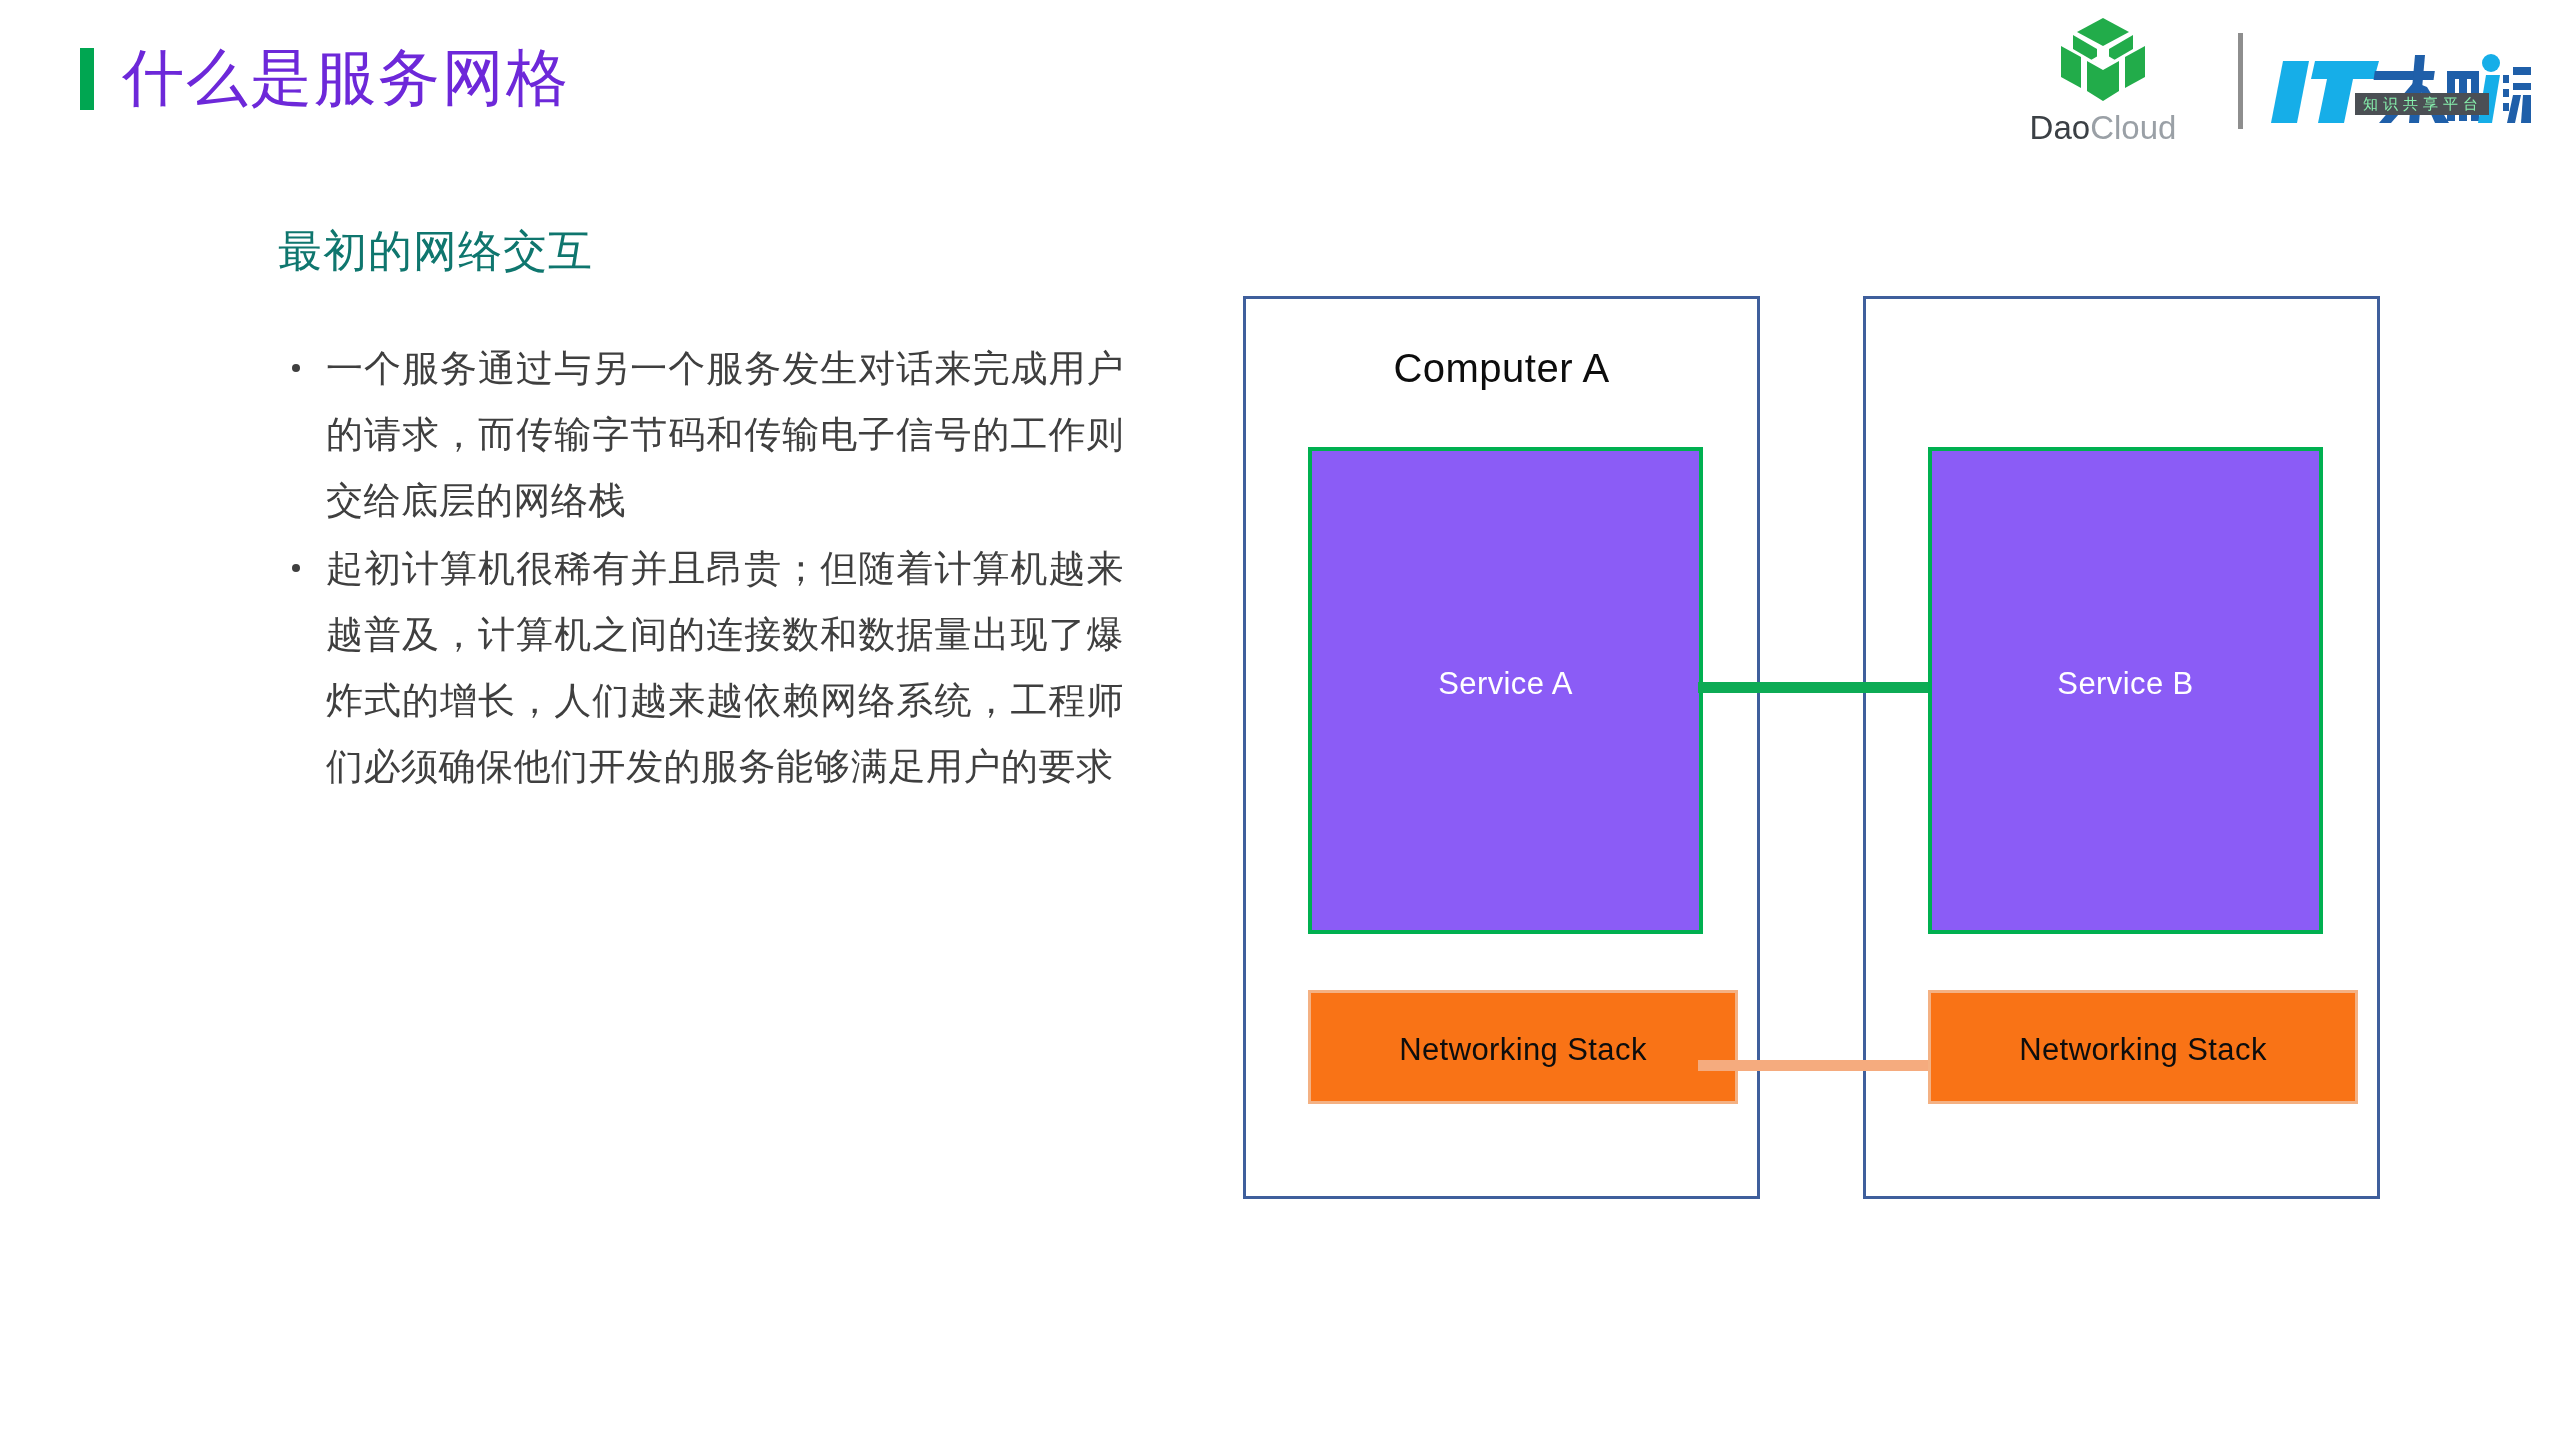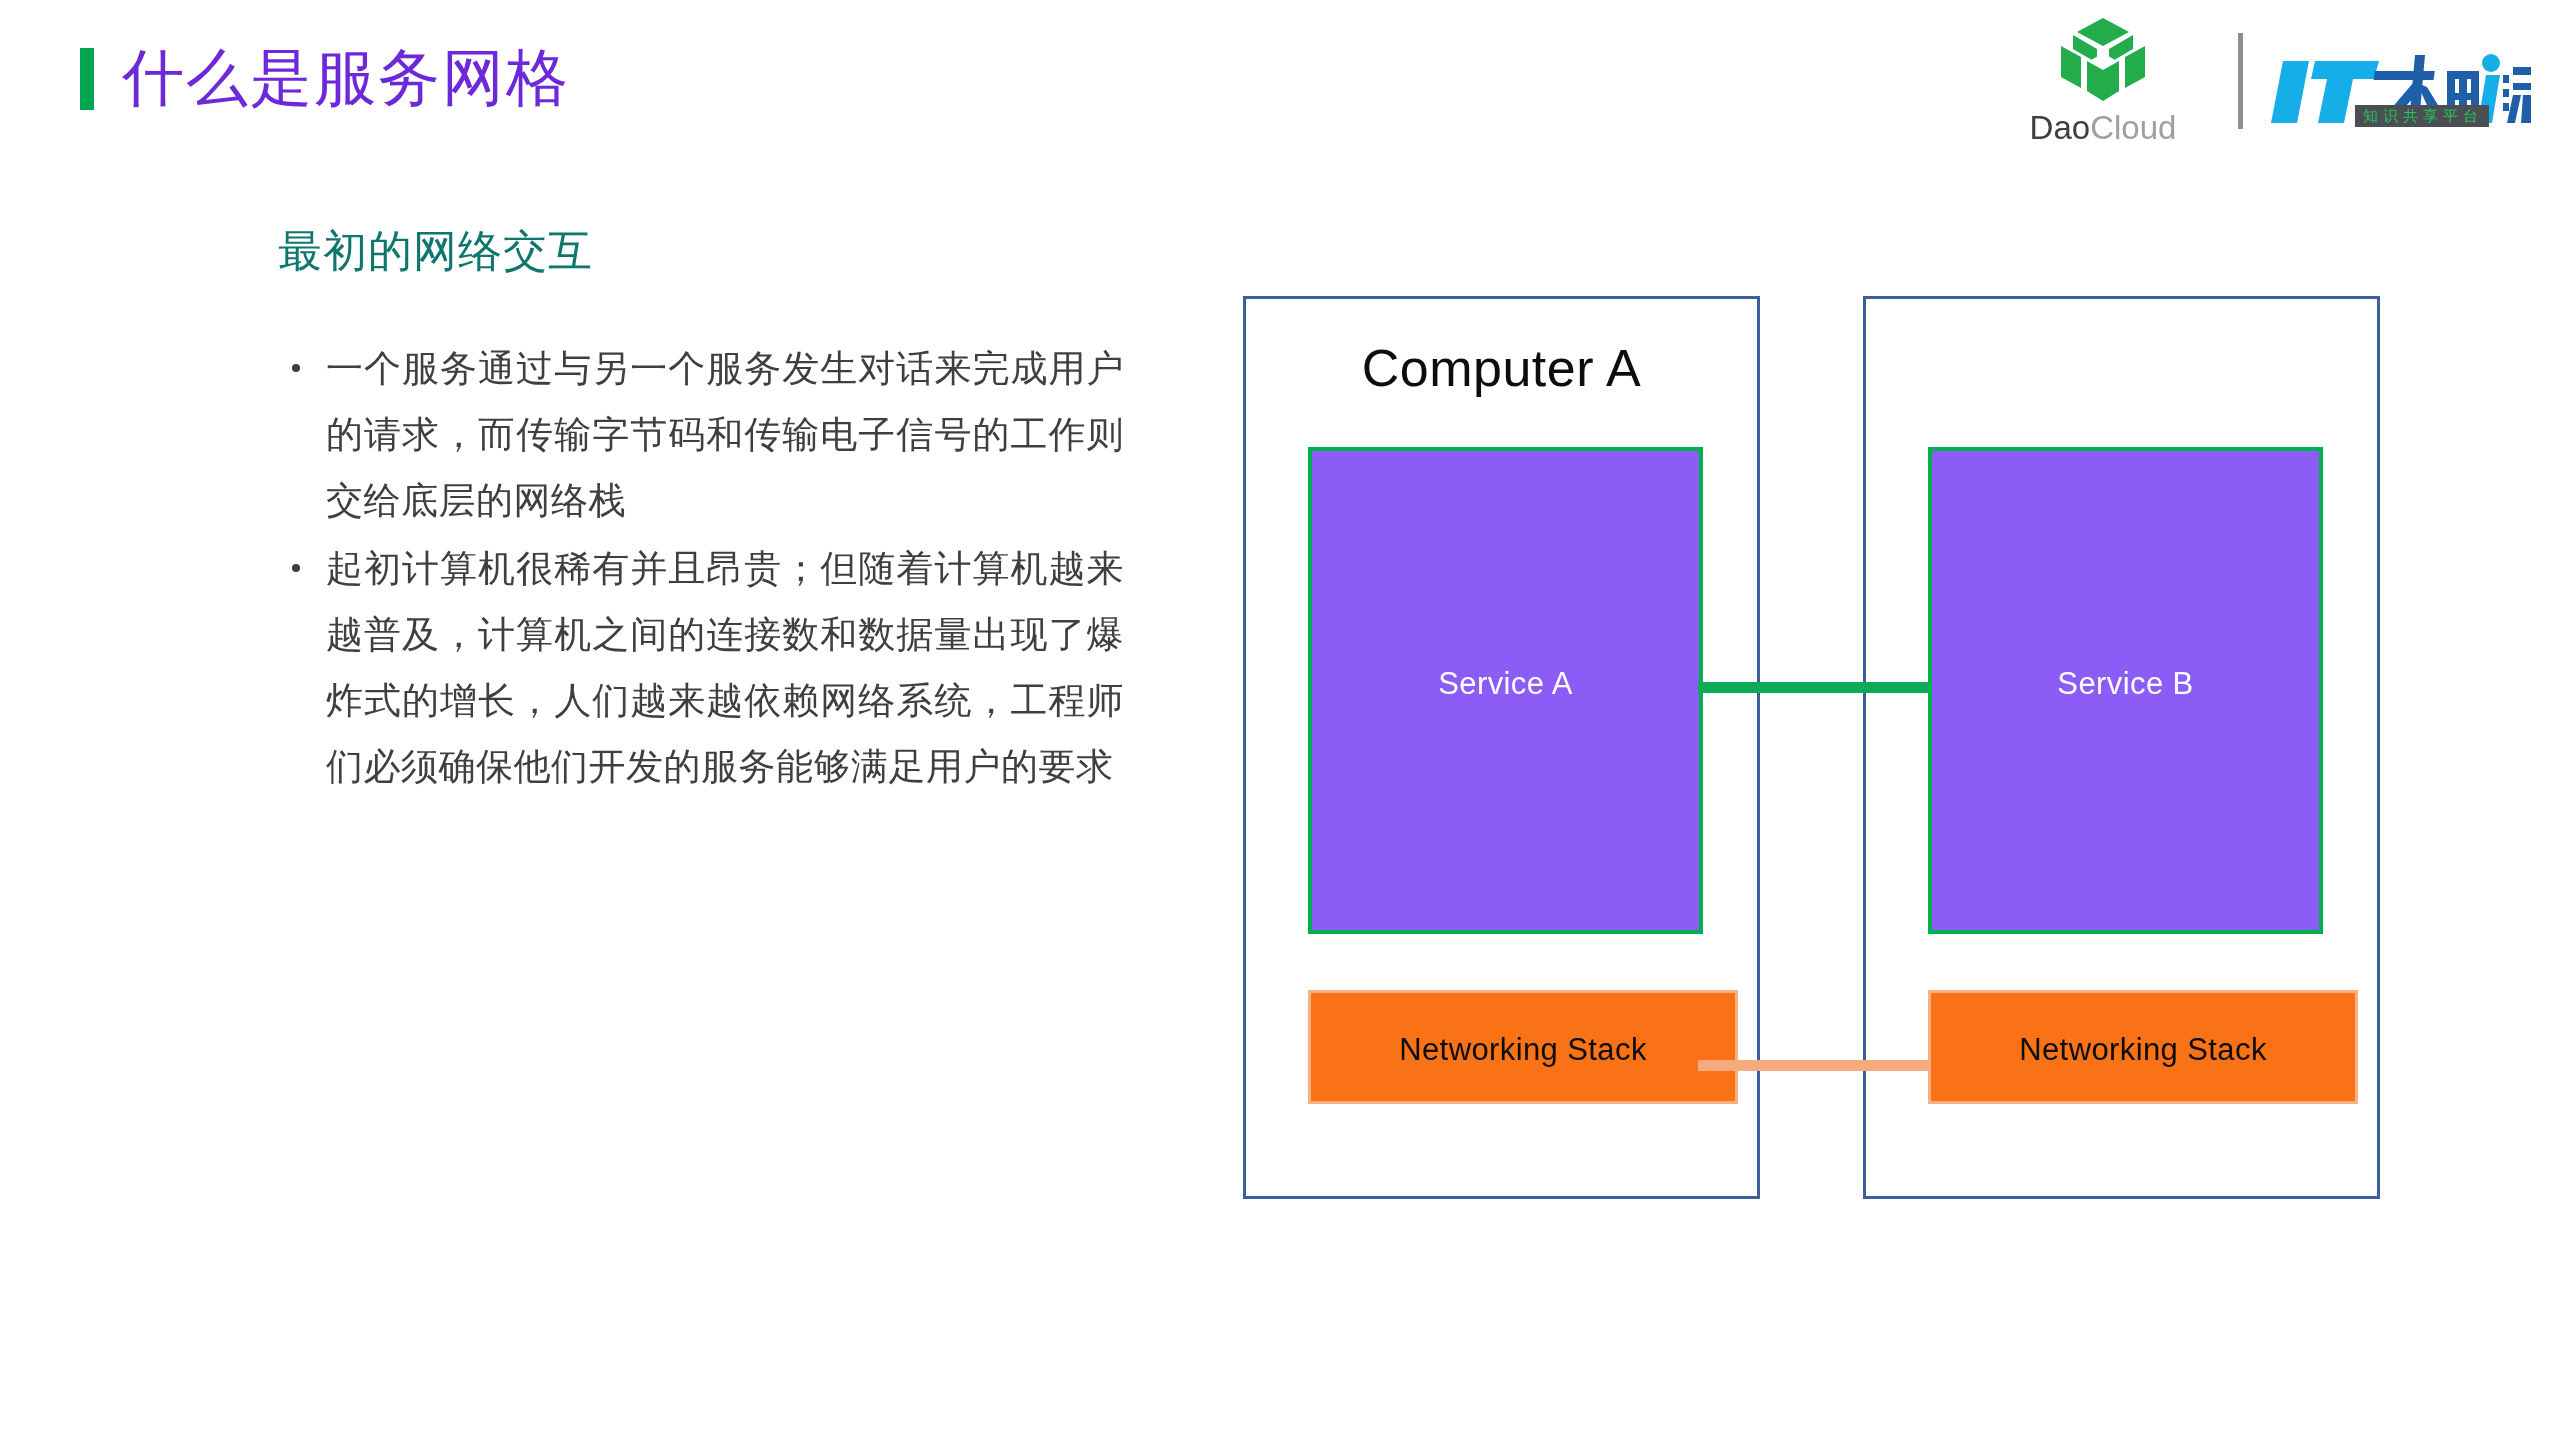--- a/index.html
+++ b/index.html
@@ -77,23 +77,23 @@
   }
   #itdakashuo-logo {
     position: relative;
     width: 262px;
     height: 108px;
   }
   #itdakashuo-logo svg { display: block; }
   #itdks-tagline {
     position: absolute;
     left: 86px;
-    bottom: 8px;
+    bottom: 20px;
     background: #4b4f54;
-    color: #22c55e;
+    color: #86efac;
     font-size: 15px;
     letter-spacing: 5px;
     padding: 2px 6px 3px 8px;
     line-height: 17px;
     white-space: nowrap;
   }
 
   
   #content-heading {
     position: absolute;
@@ -153,21 +153,21 @@
   }
   #computer-box-a { left: 0px; }
   #computer-box-b { left: 620px; }
 
   .computer-title {
     position: absolute;
     top: 42px;
     left: 0;
     width: 100%;
     text-align: center;
-    font-size: 52px;
+    font-size: 40px;
     line-height: 54px;
     color: #0d0d0d;
     letter-spacing: 0.5px;
   }
 
   .service-box {
     position: absolute;
     top: 148px;
     left: 62px;
     width: 395px;

